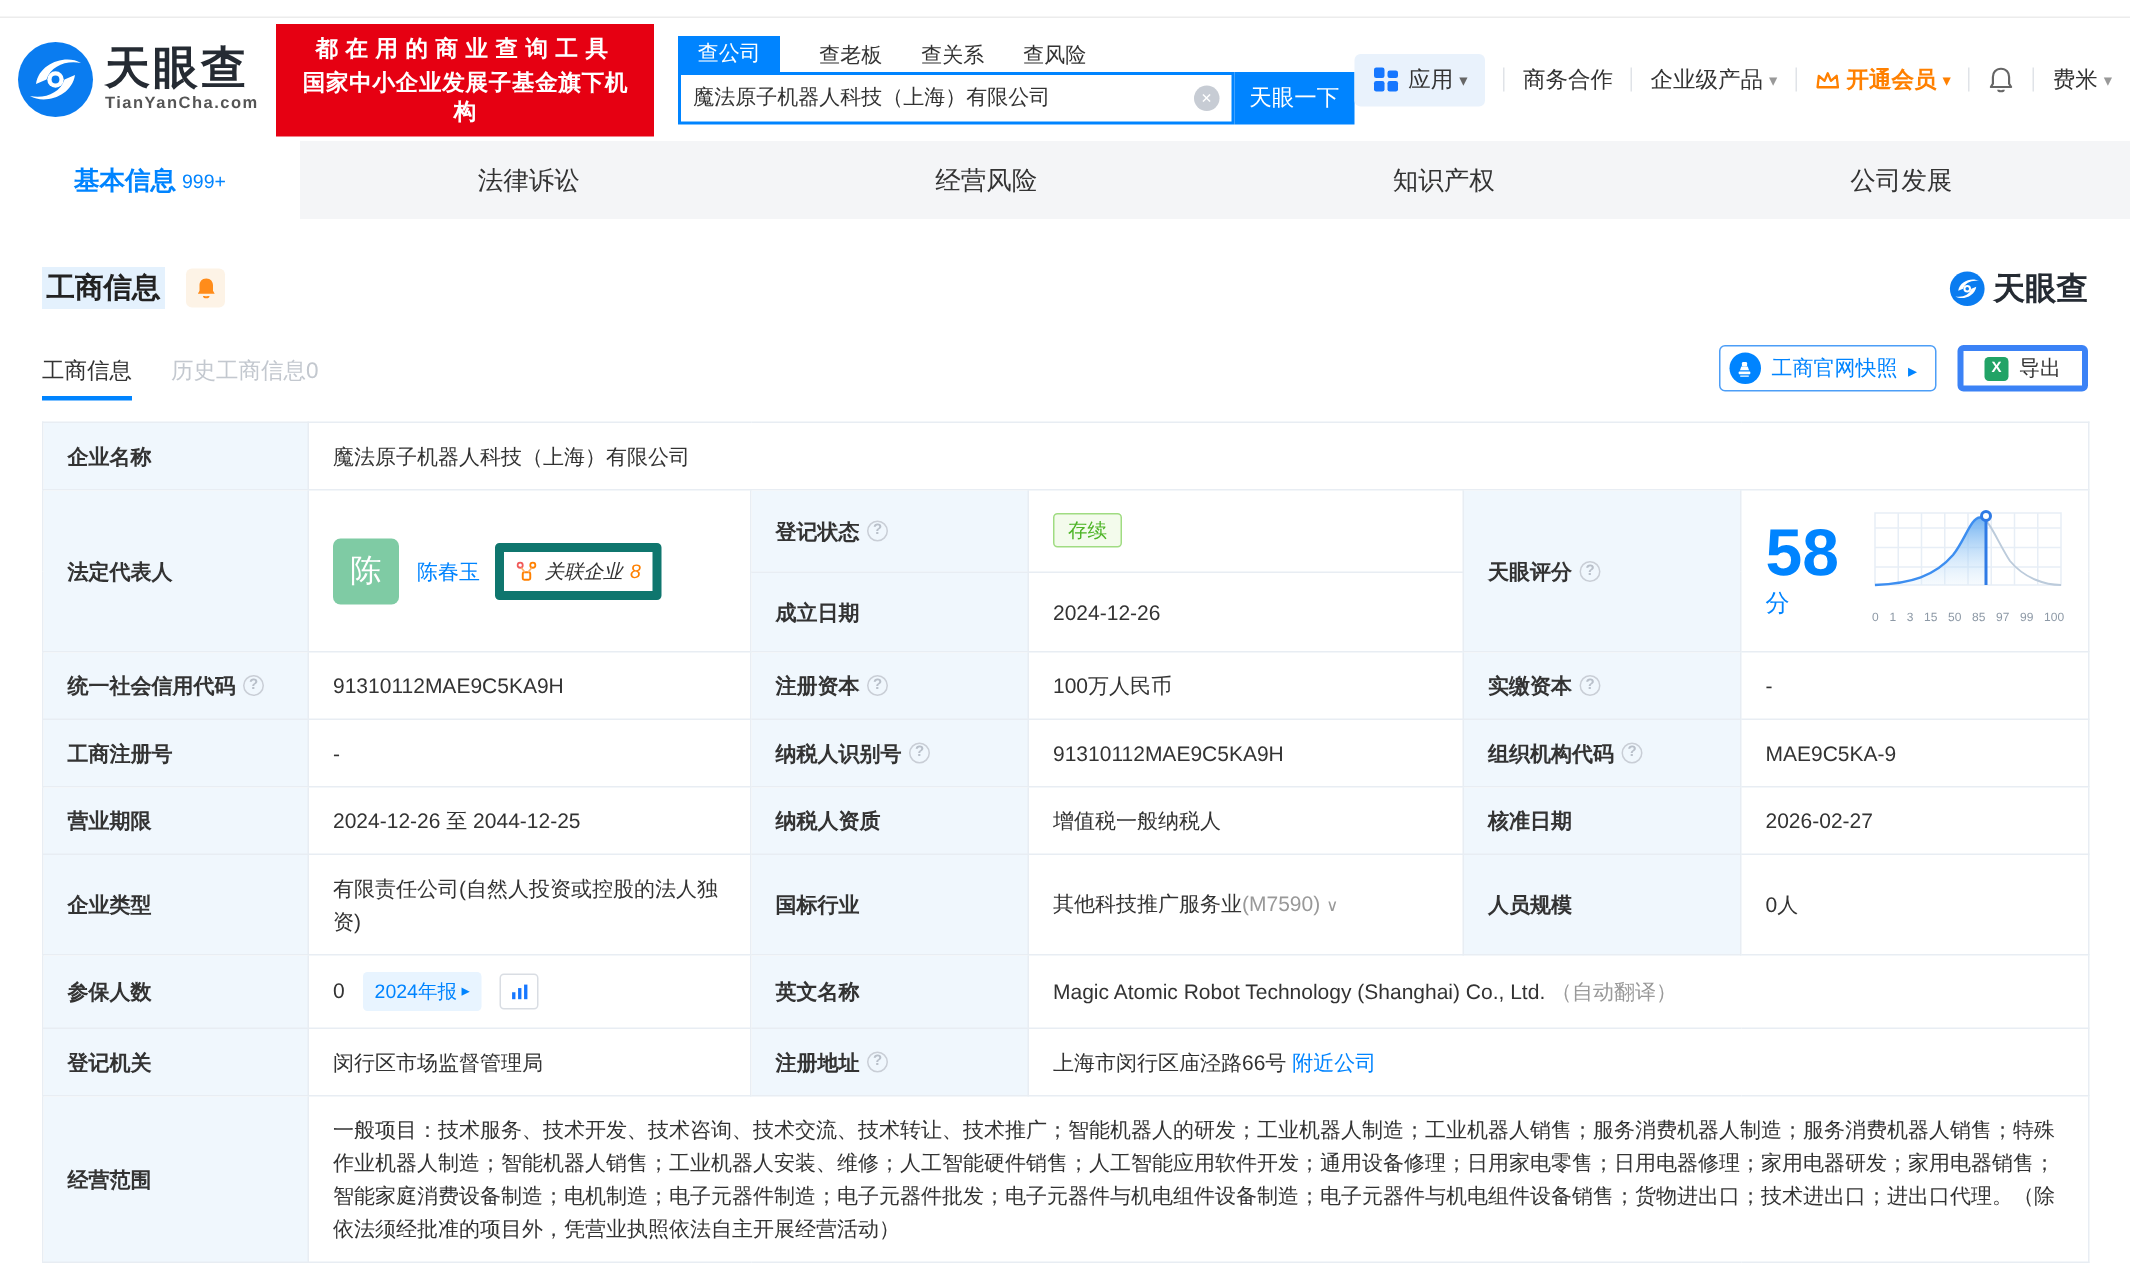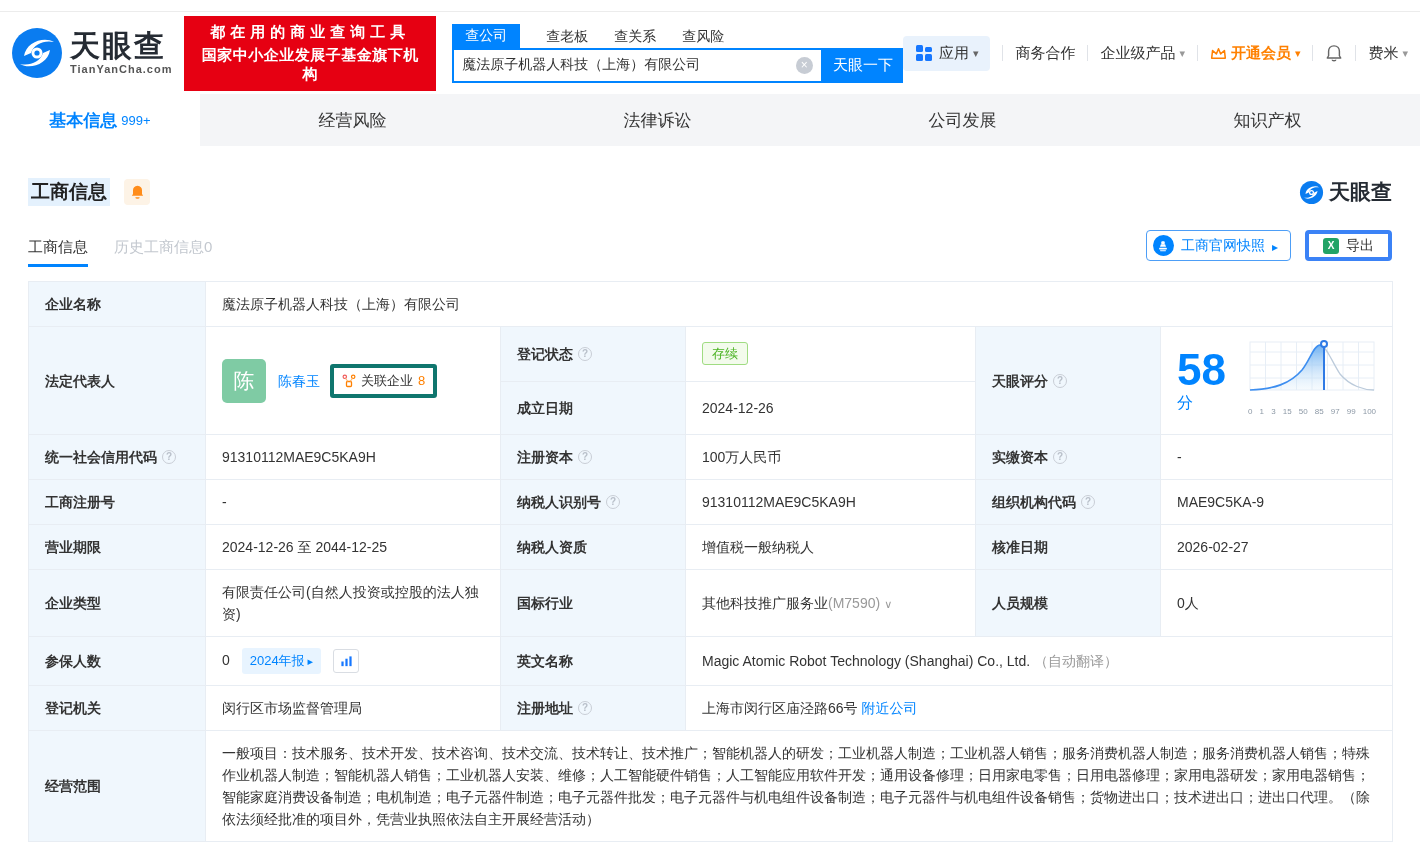--- a/index.html
+++ b/index.html
@@ -85,22 +85,22 @@
   table.info td { border:1px solid #e8edf3; padding:11px 16px; vertical-align:middle; color:#333; line-height:22px;
     overflow:hidden; }
   td.lb { background:#f0f7fd; color:#555;font-weight:bold; }
   td.lb .lbwrap { display:flex; align-items:center; }
   .green-tag { display:inline-block; border:1px solid #a0dc82; background:#f3fbec; color:#4cb425; font-size:13px;
     padding:1px 9px; border-radius:3px; line-height:19px; }
   .rep-cell { display:flex; align-items:center; }
   .avatar { width:44px; height:44px; border-radius:5px; background:#7fcba4; color:#fff; font-size:21px;
     display:flex; align-items:center; justify-content:center; flex:0 0 auto; }
   .rep-name { color:#0084ff; margin:0 10px 0 12px; cursor:pointer; }
-  .rel-badge { display:inline-flex; align-items:center; gap:5px; border:4px solid #0f766e; border-radius:3px;
-    padding:2px 8px; font-size:13px; cursor:pointer; background:#fff; }
+  .rel-badge { display:inline-flex; align-items:center; gap:5px; border:6px solid #0f766e; border-radius:3px;
+    padding:2px 8px; font-size:13px; cursor:pointer; background:#fff;font-style:italic; }
   .rel-badge .cnt { color:#ff8000; }
   .score-cell { display:flex; align-items:center; gap:16px; }
   .score-num { font-size:44px; font-weight:bold; color:#0084ff; line-height:1; }
   .score-unit { font-size:16px; color:#0084ff; }
   .curve { width:128px; }
   .ticks { display:flex; justify-content:space-between; font-size:8px; color:#8d99a6; margin-top:1px; }
   .muted { color:#999; }
   .chev::after { content:"∨"; font-size:11px; color:#999; margin-left:4px; }
   .report-pill { display:inline-flex; align-items:center; background:#e8f4ff; color:#0084ff; font-size:13px;
     border-radius:3px; padding:2px 8px; margin:0 8px; cursor:pointer; }
@@ -183,30 +183,30 @@
     <span class="hm-item caret-gray">费米</span>
   </div>
 </header>
 
 <nav class="navbar">
   <div class="ntab active">
     <span class="ntab-label">基本信息</span>
     <span class="ntab-count">999+</span>
   </div>
   <div class="ntab">
+    <span class="ntab-label">法律诉讼</span>
+  </div>
+  <div class="ntab">
     <span class="ntab-label">经营风险</span>
   </div>
   <div class="ntab">
-    <span class="ntab-label">法律诉讼</span>
+    <span class="ntab-label">知识产权</span>
   </div>
   <div class="ntab">
     <span class="ntab-label">公司发展</span>
-  </div>
-  <div class="ntab">
-    <span class="ntab-label">知识产权</span>
   </div>
 </nav>
 
 <main class="content">
 
   <div class="sec-head">
     <span class="sec-title">工商信息</span>
     <button class="sec-bell">
       <svg width="15" height="16" viewBox="0 0 20 21">
         <path d="M10 2 C6 2 4 5 4 8 L4 13 L2.5 15.5 L17.5 15.5 L16 13 L16 8 C16 5 14 2 10 2 Z" fill="#ff8c1a"></path>

